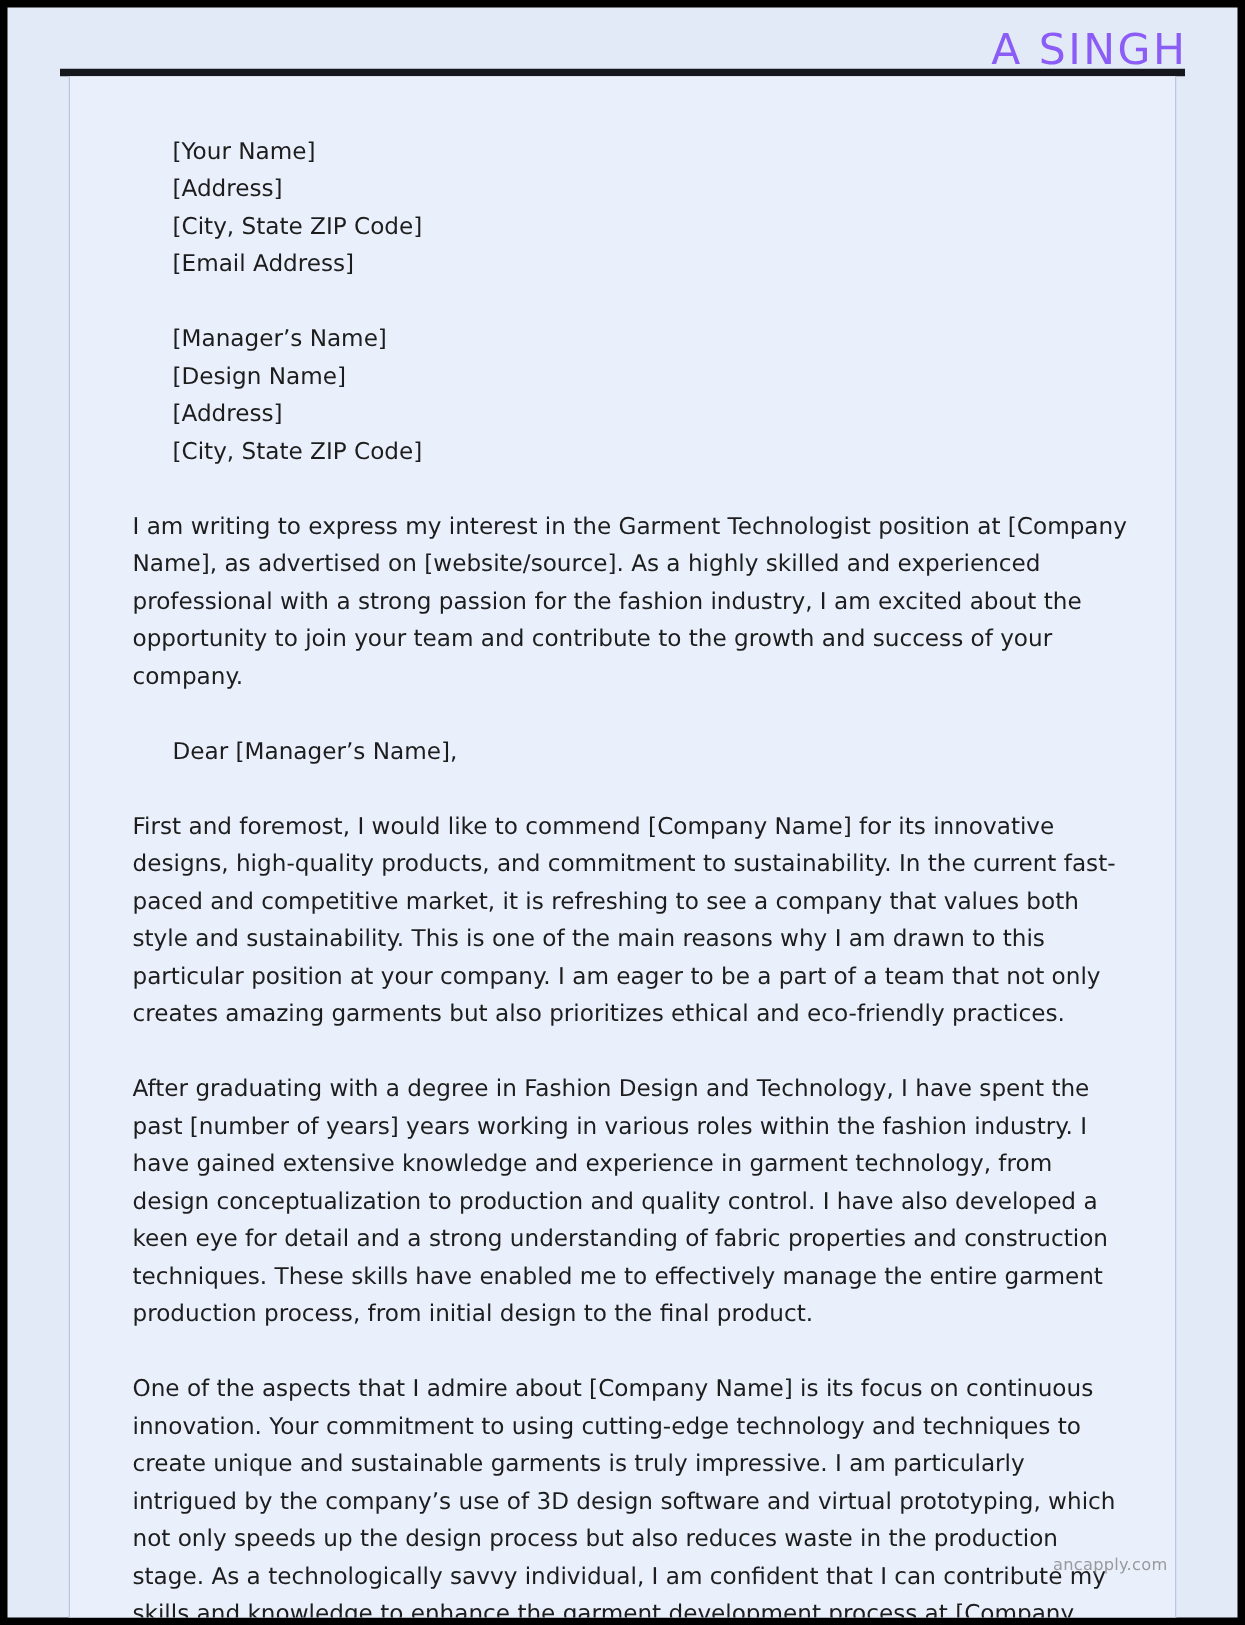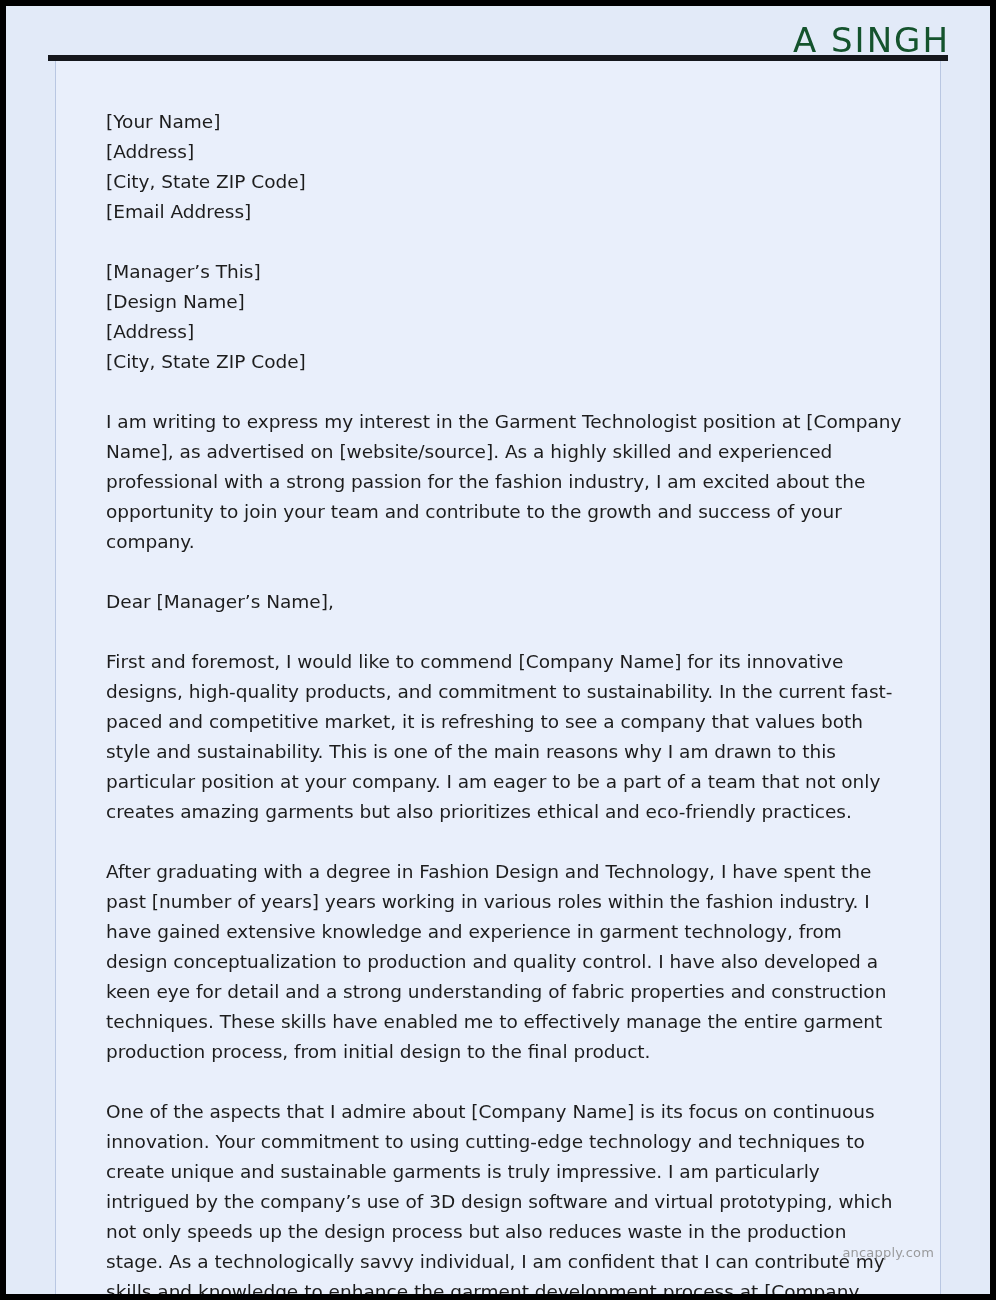--- a/index.html
+++ b/index.html
@@ -28,21 +28,21 @@
     top: 0;
     width: 984px;
     height: 50px;
   }
   .brand {
     position: absolute;
     right: 40px;
     top: 14px;
     font-size: 34px;
     letter-spacing: 2px;
-    color: #14532d;
+    color: #8b5cf6;
     font-family: "DejaVu Sans", sans-serif;
     font-weight: 400;
     white-space: nowrap;
   }
   .rule {
     position: absolute;
     left: 42px;
     top: 49px;
     width: 900px;
     height: 6px;
@@ -70,20 +70,21 @@
     line-height: 30px;
   }
   .block {
     margin: 0 0 30px 0;
   }
   .block:last-child {
     margin-bottom: 0;
   }
   .line {
     white-space: pre-wrap;
+    margin-left: 32px;
   }
   .para {
     margin: 0;
     text-align: left;
   }
   .watermark {
     position: absolute;
     right: 56px;
     bottom: 34px;
     font-size: 13px;
@@ -108,21 +109,21 @@
     <div class="body-text">
 
       <div class="block">
         <div class="line">[Your Name]</div>
         <div class="line">[Address]</div>
         <div class="line">[City, State ZIP Code]</div>
         <div class="line">[Email Address]</div>
       </div>
 
       <div class="block">
-        <div class="line">[Manager’s This]</div>
+        <div class="line">[Manager’s Name]</div>
         <div class="line">[Design Name]</div>
         <div class="line">[Address]</div>
         <div class="line">[City, State ZIP Code]</div>
       </div>
 
       <div class="block">
         <p class="para">I am writing to express my interest in the Garment Technologist position at [Company Name], as advertised on [website/source]. As a highly skilled and experienced professional with a strong passion for the fashion industry, I am excited about the opportunity to join your team and contribute to the growth and success of your company.</p>
       </div>
 
       <div class="block">

